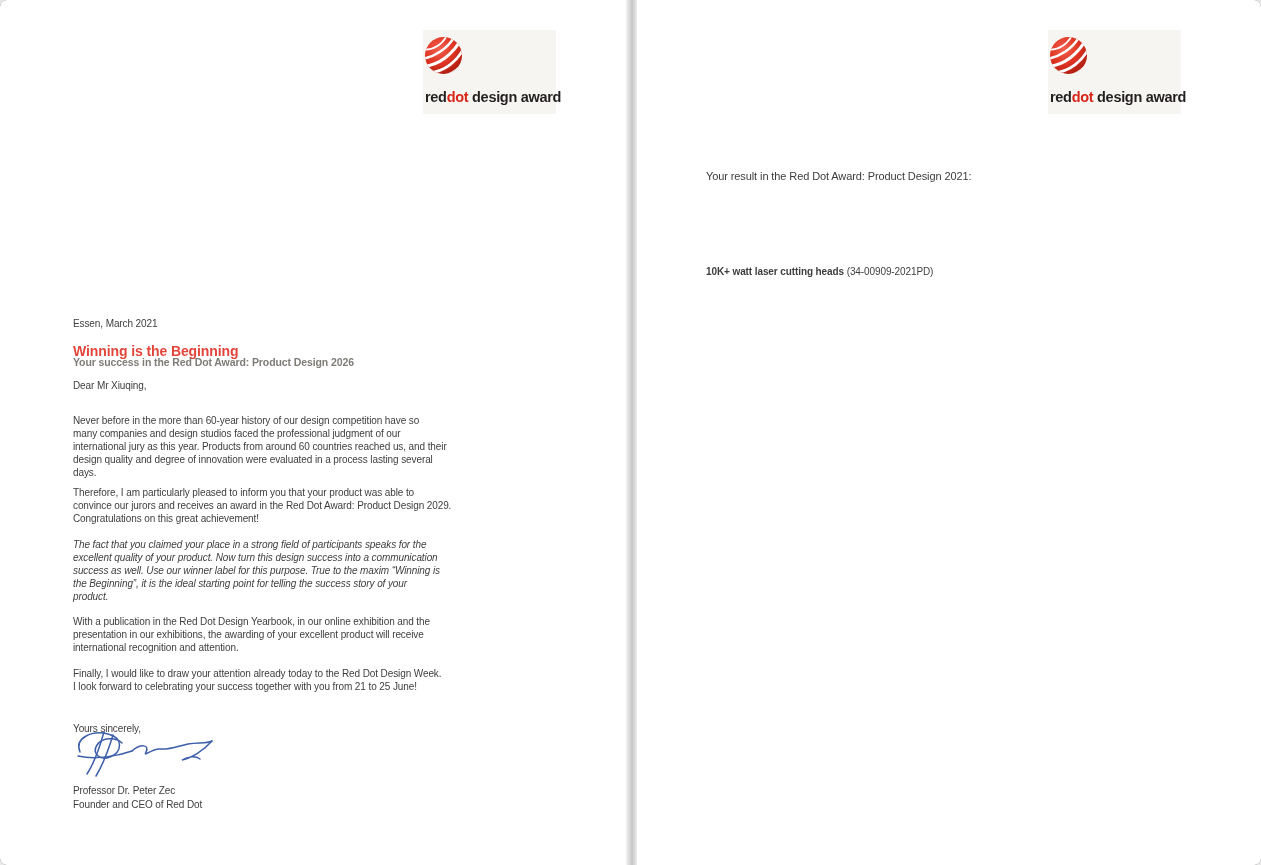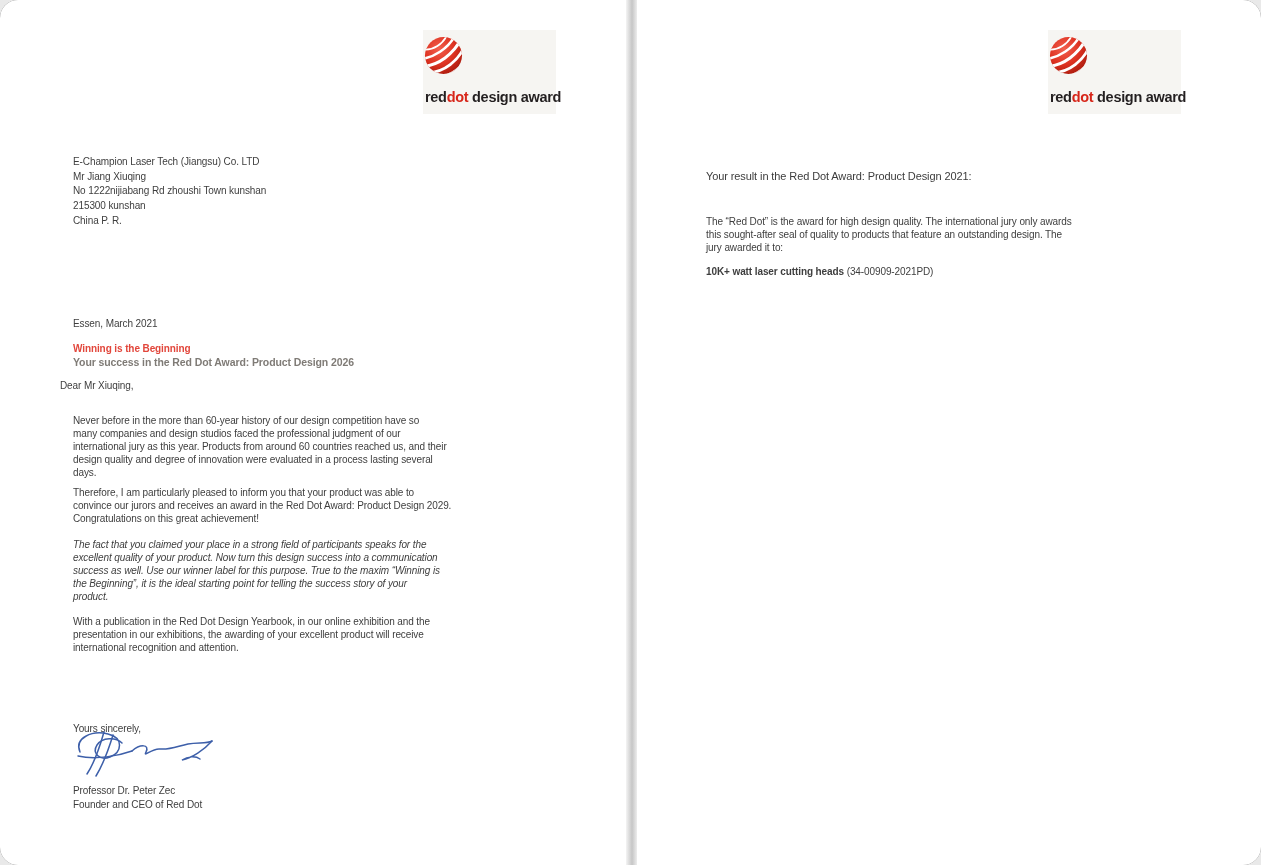--- a/index.html
+++ b/index.html
@@ -1,18 +1,18 @@
 <!DOCTYPE html>
 <html><head>
 <meta charset="utf-8">
 <style>
   html,body{margin:0;padding:0;background:#e9e9e9;}
   .frame{
     position:relative;width:1261px;height:865px;background:#ffffff;
-    border-radius:18px;overflow:hidden;
+    border-radius:7px;overflow:hidden;
     box-shadow: inset 0 0 0 2px #757575, inset 0 0 7px rgba(0,0,0,.45);
     font-family:"Liberation Sans","DejaVu Sans",sans-serif;
     color:#3e3e3e;
   }
   .page{position:absolute;top:0;height:865px;background:#fff;}
   .page-left{left:0;width:627px;}
   .page-right{left:637px;width:624px;}
   .divider{
     position:absolute;left:626px;top:0;width:12px;height:865px;
     background:linear-gradient(90deg,#f4f4f4 0%,#c6c6c6 50%,#f4f4f4 100%);
@@ -25,21 +25,21 @@
   .logo-sphere{position:absolute;left:1px;top:6px;width:39px;height:39px;}
   .logo-text{
     position:absolute;left:2px;top:59px;white-space:nowrap;
     font-size:14.5px;font-weight:700;color:#231f20;letter-spacing:-0.3px;
   }
   .logo-text .dot{color:#d7261a;}
   .smalltext{font-size:10px;line-height:13px;letter-spacing:-0.1px;}
   .address{font-size:10px;line-height:14.7px;white-space:pre-line;letter-spacing:-0.1px;}
   .para{white-space:pre-line;width:460px;}
   .bold{font-weight:700;}
-  .headline-red{font-size:10px;font-weight:700;color:#e2463b;letter-spacing:-0.1px;}
+  .headline-red{font-size:14px;font-weight:700;color:#e2463b;letter-spacing:-0.1px;}
   .headline-gray{font-size:10.5px;font-weight:700;color:#7f7b76;letter-spacing:-0.1px;}
   .result-heading{font-size:11px;font-weight:400;color:#3c3c3c;letter-spacing:-0.1px;}
   .sig{position:absolute;left:66px;top:726px;width:160px;height:52px;}
 </style>
 </head>
 <body>
 
 <div class="frame">
 
   <div class="page page-left">
@@ -62,49 +62,46 @@
           <path d="M-5,14 C9,19 28,15 39,5" stroke-width="2.6"></path>
           <path d="M-5,22 C11,28 31,22 43,11" stroke-width="3.1"></path>
           <path d="M-2,30 C14,37 33,30 44,19" stroke-width="2.9"></path>
           <path d="M5,38 C18,43 35,38 45,28" stroke-width="2.3"></path>
           <path d="M14,45 C24,47 37,44 45,37" stroke-width="1.7"></path>
         </g>
       </svg>
       <div class="logo-text"><span>red</span><span class="dot">dot</span><span> design award</span></div>
     </div>
 
-    <div class="abs address" style="left:73px;top:155px;">E-Champion Laser Tech (Jiangsu) Co. LTD
-Mr Jiang Xiuqing
-No 1222nijiabang Rd zhoushi Town kunshan
-215300 kunshan
-China P. R.</div>
 
     <div class="abs smalltext" style="left:73px;top:317px;">Essen, March 2021</div>
 
     <div class="abs headline-red" style="left:73px;top:343px;">Winning is the Beginning</div>
     <div class="abs headline-gray" style="left:73px;top:356px;">Your success in the Red Dot Award: Product Design 2026</div>
 
-    <div class="abs smalltext" style="left:60px;top:379px;">Dear Mr Xiuqing,</div>
+    <div class="abs smalltext" style="left:73px;top:379px;">Dear Mr Xiuqing,</div>
 
     <div class="abs smalltext para" style="left:73px;top:414px;">Never before in the more than 60-year history of our design competition have so
 many companies and design studios faced the professional judgment of our
 international jury as this year. Products from around 60 countries reached us, and their
 design quality and degree of innovation were evaluated in a process lasting several
 days.</div>
     <div class="abs smalltext para" style="left:73px;top:486px;">Therefore, I am particularly pleased to inform you that your product was able to
 convince our jurors and receives an award in the Red Dot Award: Product Design 2029.
 Congratulations on this great achievement!</div>
     <div class="abs smalltext para" style="left:73px;top:538px;font-style:italic;">The fact that you claimed your place in a strong field of participants speaks for the
 excellent quality of your product. Now turn this design success into a communication
 success as well. Use our winner label for this purpose. True to the maxim “Winning is
 the Beginning”, it is the ideal starting point for telling the success story of your
 product.</div>
     <div class="abs smalltext para" style="left:73px;top:615px;">With a publication in the Red Dot Design Yearbook, in our online exhibition and the
 presentation in our exhibitions, the awarding of your excellent product will receive
 international recognition and attention.</div>
+    <div class="abs smalltext para" style="left:73px;top:667px;">Finally, I would like to draw your attention already today to the Red Dot Design Week.
+I look forward to celebrating your success together with you from 21 to 25 June!</div>
 
     <div class="abs smalltext" style="left:73px;top:722px;">Yours sincerely,</div>
 
     <svg class="sig" viewBox="0 0 160 52" fill="none" stroke="#3d5fa9" stroke-width="1.5" stroke-linecap="round">
       <path d="M14,26 C8,12 26,4 42,8 C58,12 56,26 44,31 C33,35 26,27 31,19 C36,11 50,11 56,17"></path>
       <path d="M38,6 C34,20 29,36 21,48"></path>
       <path d="M47,9 C43,22 38,37 30,50"></path>
       <path d="M12,30 C30,34 52,30 66,25"></path>
       <path d="M66,25 C74,18 84,18 80,26 C77,32 86,22 94,23 C104,24 112,20 122,18 C132,16 140,18 146,15"></path>
       <path d="M146,15 C138,24 126,32 116,34 C122,30 130,30 134,33"></path>
@@ -127,20 +124,17 @@
           <path d="M-2,30 C14,37 33,30 44,19" stroke-width="2.9"></path>
           <path d="M5,38 C18,43 35,38 45,28" stroke-width="2.3"></path>
           <path d="M14,45 C24,47 37,44 45,37" stroke-width="1.7"></path>
         </g>
       </svg>
       <div class="logo-text"><span>red</span><span class="dot">dot</span><span> design award</span></div>
     </div>
 
     <div class="abs result-heading" style="left:69px;top:170px;">Your result in the Red Dot Award: Product Design 2021:</div>
 
-    <div class="abs smalltext para" style="left:69px;top:215px;">The “Red Dot” is the award for high design quality. The international jury only awards
-this sought-after seal of quality to products that feature an outstanding design. The
-jury awarded it to:</div>
 
     <div class="abs smalltext" style="left:69px;top:265px;"><span class="bold">10K+ watt laser cutting heads</span><span> (34-00909-2021PD)</span></div>
   </div>
 
 </div>
 
 </body></html>

